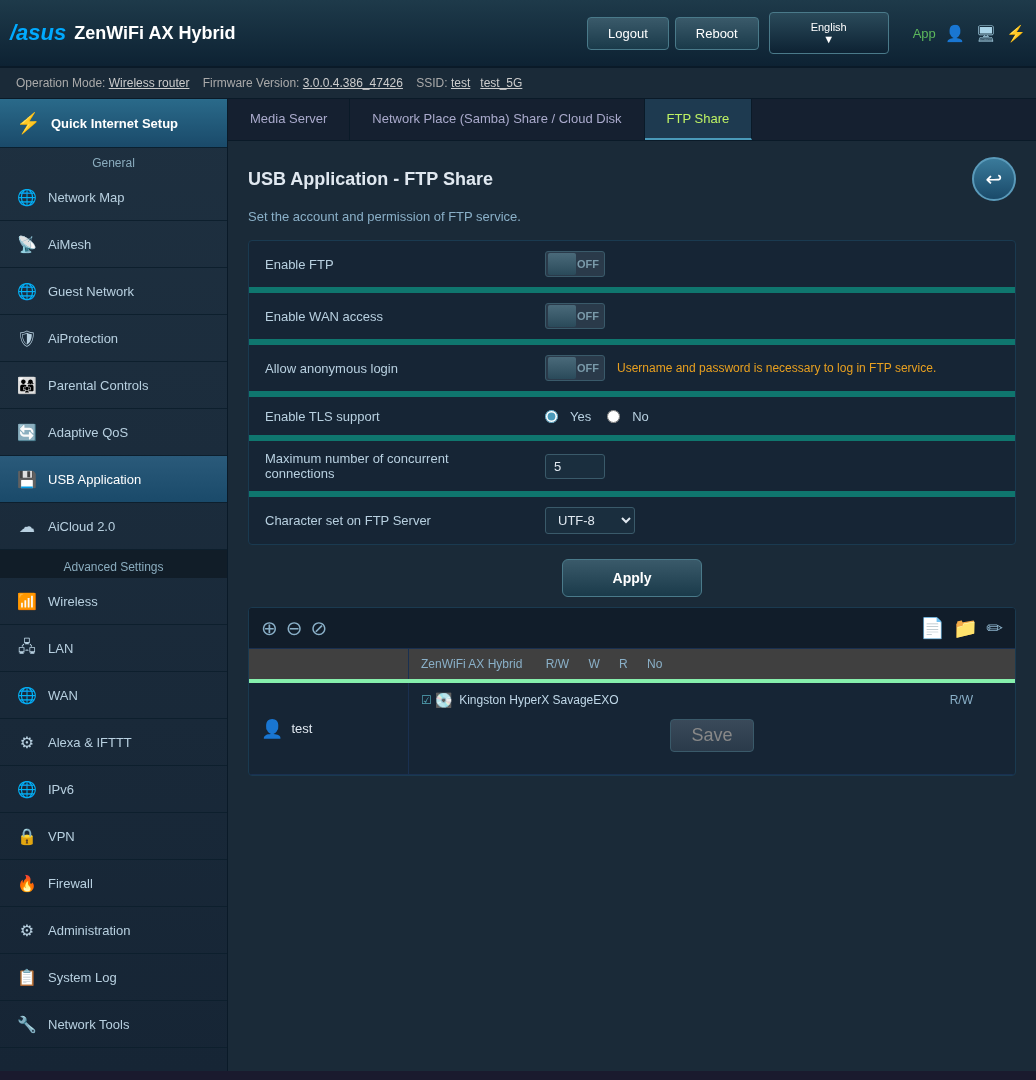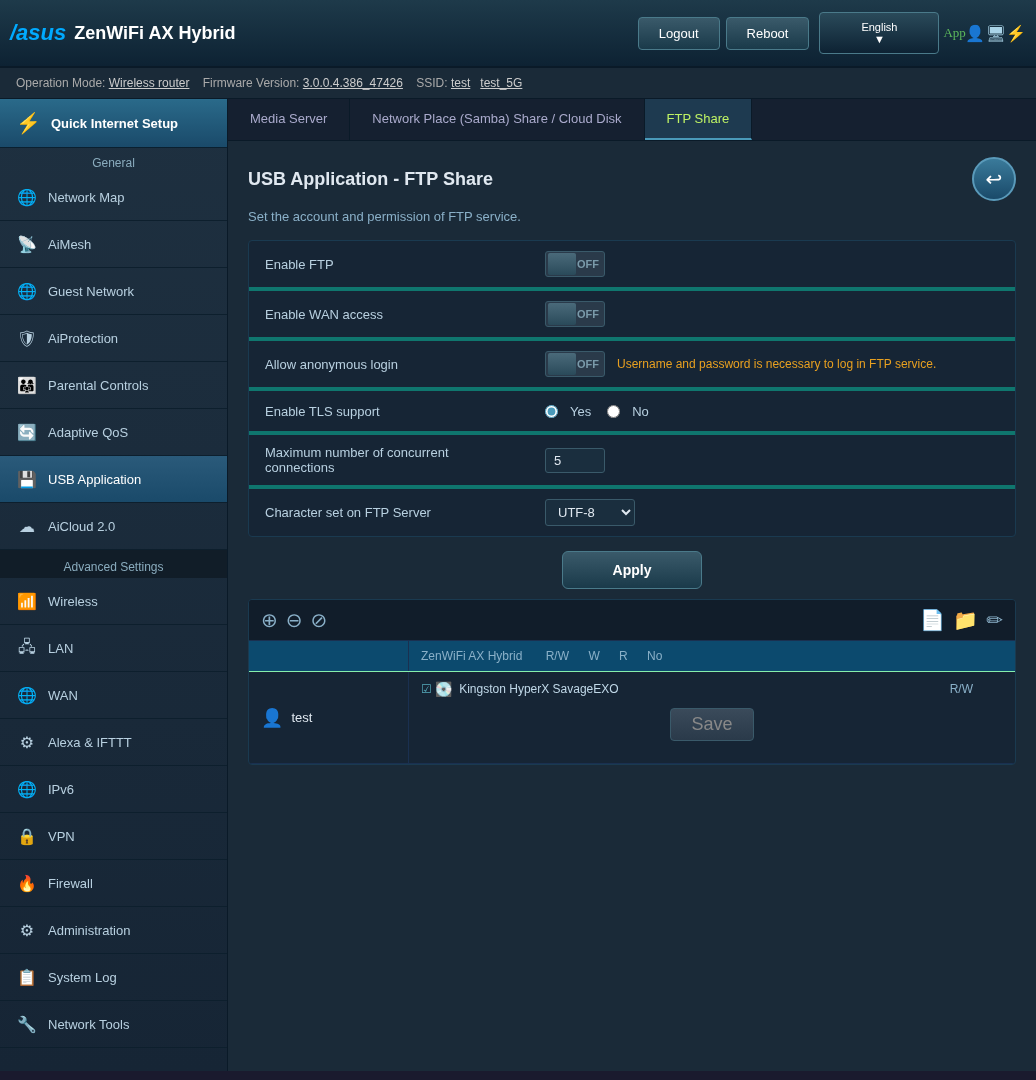--- a/index.html
+++ b/index.html
@@ -61,23 +61,23 @@
       padding: 8px 14px;
       font-size: 11px;
       cursor: pointer;
       display: flex;
       align-items: center;
       min-width: 120px;
       flex-direction: column;
     }
     .header-icons {
       display: flex;
-      align-items: center;
-      margin-left: 4px;
-      font-family: Liberation Serif, serif;
+      gap: 10px;
+      align-items: center;
+      margin-left: 24px;
     }
     .header-icon {
       color: #aad4e8;
       font-size: 16px;
       cursor: pointer;
     }
     .app-label {
       color: #5cb85c;
       font-size: 13px;
     }
@@ -236,21 +236,21 @@
     .form-table {
       background: #162535;
       border: 1px solid #1a3a50;
       border-radius: 4px;
       overflow: hidden;
       margin-bottom: 14px;
     }
     .form-row {
       display: flex;
       align-items: center;
-      border-bottom: 4px solid #0f766e;
+      border-bottom: 6px solid #0f766e;
       min-height: 44px;
     }
     .form-row:last-child {
       border-bottom: none;
     }
     .form-label {
       width: 280px;
       padding: 10px 16px;
       color: #b8d0e0;
       font-size: 13px;
@@ -379,22 +379,22 @@
       cursor: pointer;
       color: #8ab0c8;
     }
     .ftp-toolbar-right {
       margin-left: auto;
       display: flex;
       gap: 8px;
     }
     .ftp-users-header {
       display: flex;
-      background: #0c4a6e;
-      border-bottom: 1px solid #86efac;
+      background: #404040;
+      border-bottom: 4px solid #86efac;
       justify-content: center;
     }
     .ftp-col-user {
       width: 160px;
       padding: 8px 12px;
       color: #8ab0c8;
       font-size: 12px;
       border-right: 1px solid #1a3050;
     }
     .ftp-col-device {

